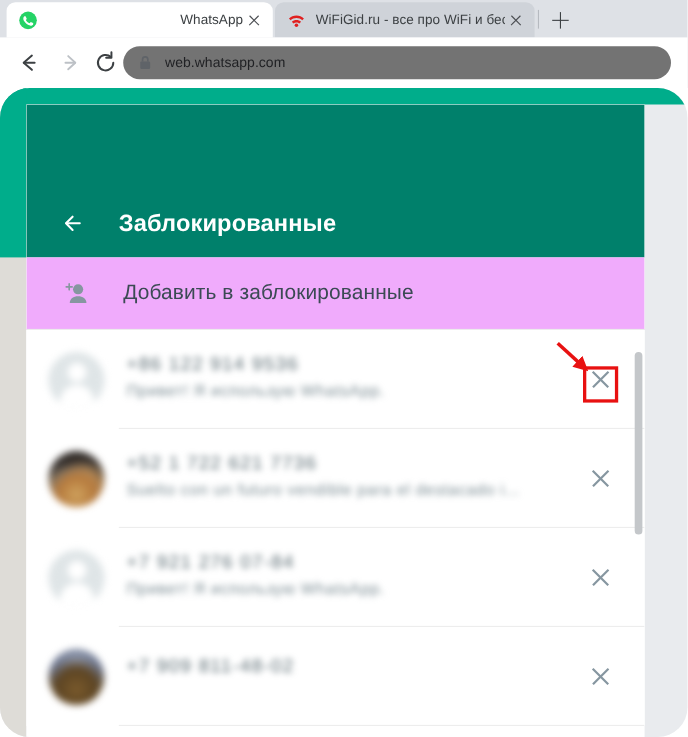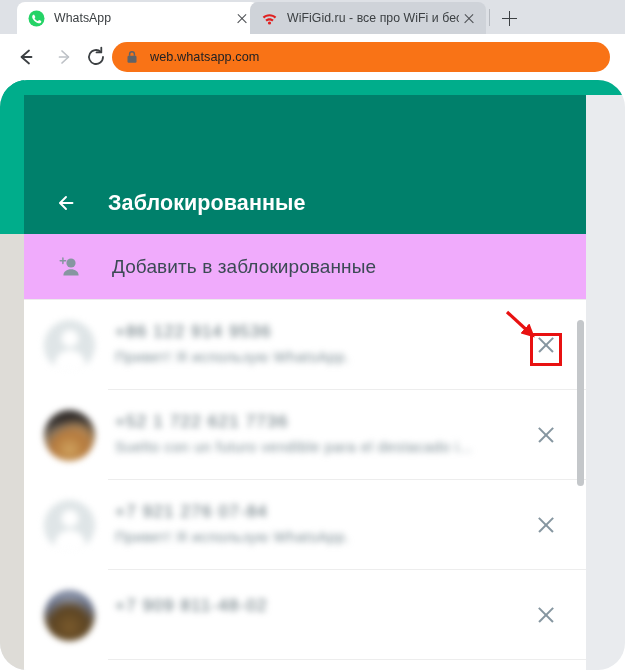--- a/index.html
+++ b/index.html
@@ -32,23 +32,24 @@
   .tab {
     position: absolute;
     top: 2px;
     height: 32px;
     border-radius: 8px 8px 0 0;
     display: flex;
     align-items: center;
     box-sizing: border-box;
   }
   .tab-active {
-    left: 17px;
+    left: 6px;
     width: 242px;
     background: #ffffff;
+    text-align: right;
   }
   .tab-inactive {
     left: 250px;
     width: 236px;
     background: #cfd3d9;
   }
   .tab-favicon {
     width: 17px;
     height: 17px;
     margin-left: 11px;
@@ -112,21 +113,21 @@
     top: 9px;
     width: 28px; height: 28px;
   }
   .nav-svg { display:block; }
 
   .omnibox {
     position: absolute;
     left: 112px; top: 8px;
     height: 30px;
     width: 498px;
-    background: #f97316;
+    background: #737373;
     border-radius: 15px;
     display: flex;
     align-items: center;
   }
   .lock-icon {
     margin-left: 14px;
     width: 12px; height: 14px;
     position: relative;
     flex: 0 0 auto;
   }

